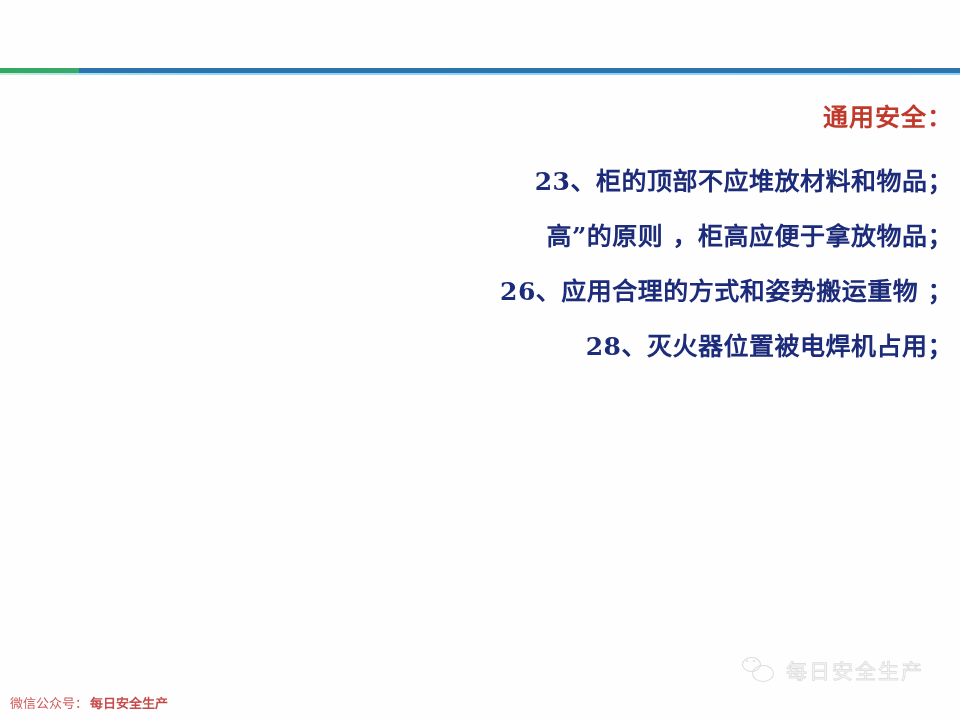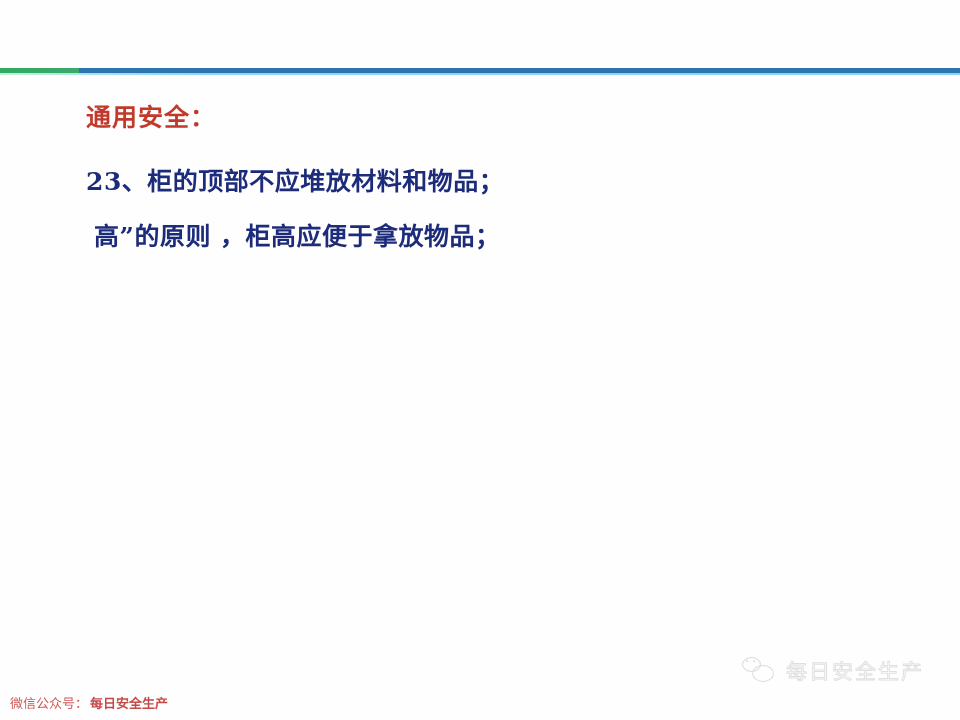--- a/index.html
+++ b/index.html
@@ -52,40 +52,41 @@
     top: 5px;
     width: 960px;
     height: 2px;
     background: linear-gradient(to right, #bdeccf 0%, #9fe0e8 8%, #7fd0ef 20%, #74cbf2 100%);
     opacity: .85;
   }
 
   
   .content {
     position: absolute;
-    left: 14px;
+    left: 8px;
     top: 96px;
     width: 945px;
+    text-align: right;
   }
 
   .heading {
     margin: 0;
     padding: 0 0 0 72px;
     color: #c0392b;
     font-family: "DejaVu Sans", "Liberation Sans", sans-serif;
     font-weight: bold;
     font-size: 25px;
     line-height: 44px;
     letter-spacing: 1px;
     white-space: nowrap;
   }
 
   .list {
     list-style: none;
-    margin: 14px 8px 0 0;
+    margin: 14px 0 0 0;
     padding: 0;
   }
 
   .list-item {
     color: #1d2c7a;
     font-family: "DejaVu Serif", "Liberation Serif", serif;
     font-weight: bold;
     font-size: 25px;
     line-height: 55px;
     padding-left: 72px;
@@ -173,20 +174,22 @@
     <div class="seg-hairline"></div>
   </div>
 
   <div class="content">
 
     <h1 class="heading">通用安全：</h1>
 
     <ul class="list">
       <li class="list-item">23、柜的顶部不应堆放材料和物品；</li>
       <li class="list-item cont">高”的原则 ，柜高应便于拿放物品；</li>
+      <li class="list-item">26、应用合理的方式和姿势搬运重物 ；</li>
+      <li class="list-item">28、灭火器位置被电焊机占用；</li>
     </ul>
 
   </div>
 
   <div class="watermark">
     <span class="wm-logo">
       <span class="b1"></span>
       <span class="b2"></span>
       <span class="d1"></span>
       <span class="d2"></span>

